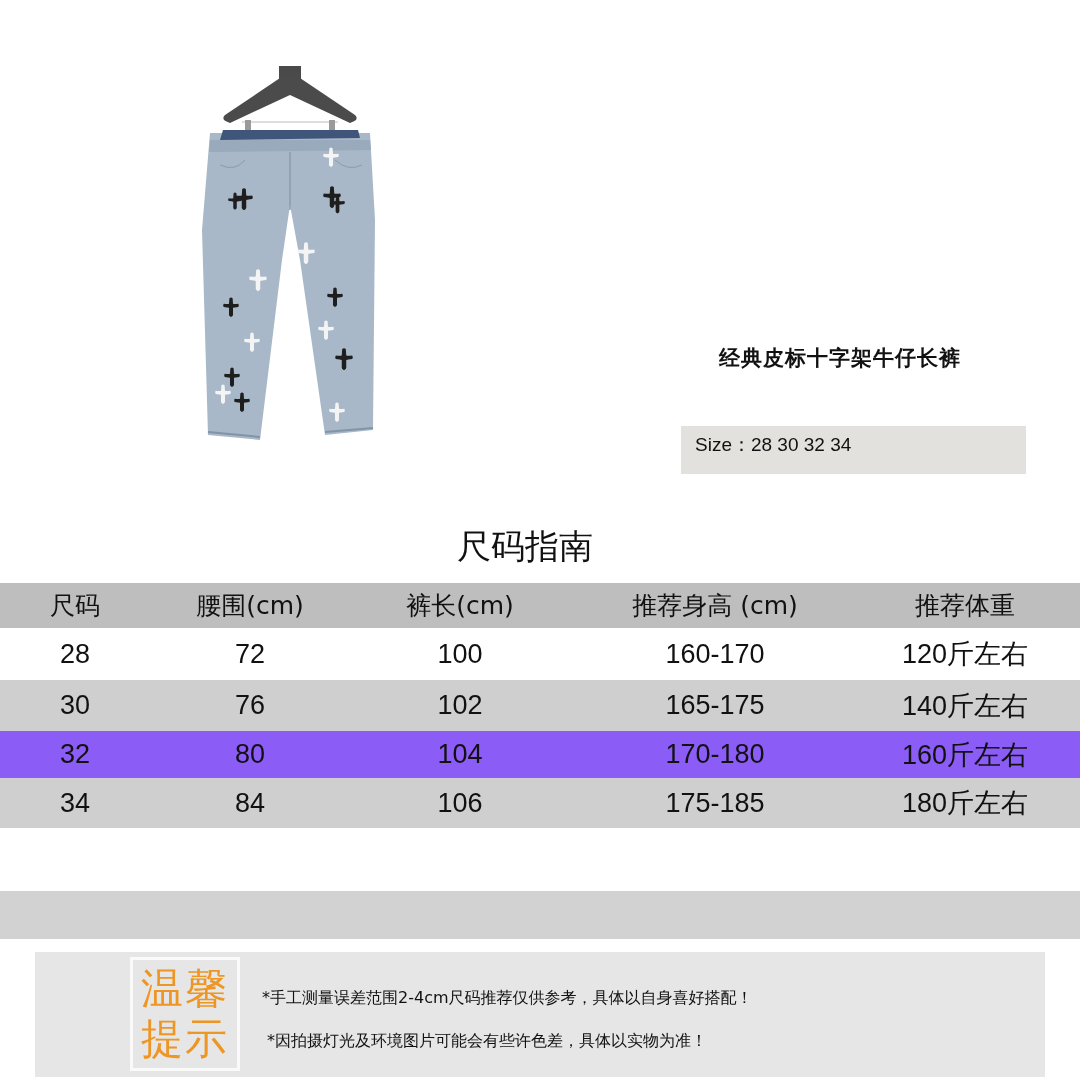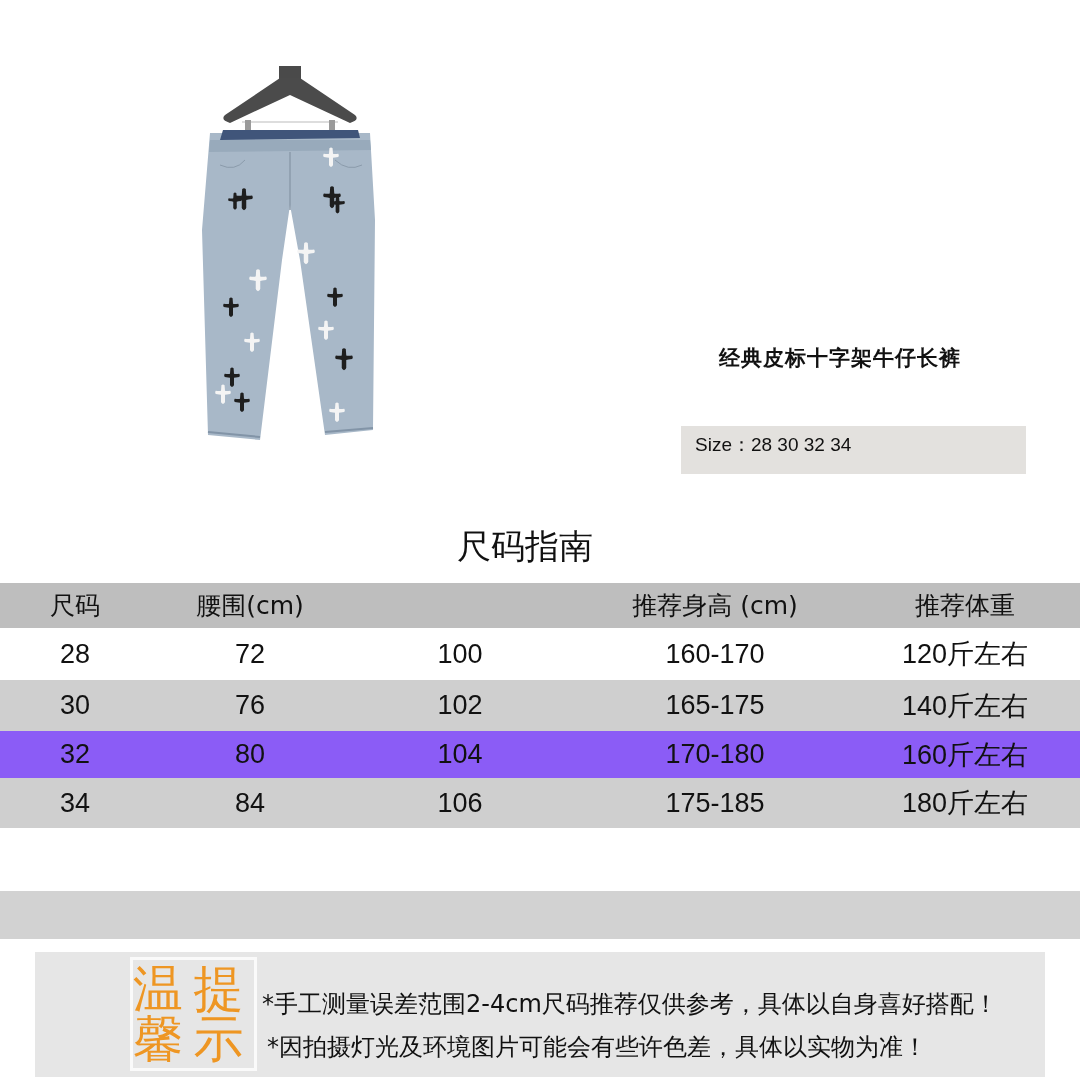--- a/index.html
+++ b/index.html
@@ -52,28 +52,28 @@
   .c3 { left: 600px; width: 230px; }
   .c4 { left: 880px; width: 170px; }
 
   .band { left: 0; top: 891px; width: 1080px; height: 48px; background: #d2d2d2; }
 
   .notice {
     left: 35px; top: 952px; width: 1010px; height: 125px;
     background: #e6e6e6;
   }
   .notice-label {
-    position: absolute; left: 95px; top: 5px; width: 127px; height: 114px;
+    position: absolute; left: 95px; top: 5px; width: 110px; height: 114px;
     border: 3px solid #fafafa; box-sizing: border-box;
-    display: flex; flex-direction: row; align-items: center; justify-content: center;
-    color: #ee9623; font-size: 50px; line-height: 50px; letter-spacing: 2px;
+    display: flex; flex-direction: column; align-items: center; justify-content: center;
+    color: #ee9623; font-size: 42px; line-height: 50px; letter-spacing: 2px;
   }
   .notice-line {
     position: absolute; left: 227px;
-    font-size: 24px; color: #111; white-space: nowrap;
+    font-size: 16px; color: #111; white-space: nowrap;
   }
   .notice-line.l1 { top: 36px; }
   .notice-line.l2 { top: 79px; left: 232px; }
 </style>
 </head>
 <body>
 
 <svg id="product" class="abs" viewBox="0 0 200 390" xmlns="http://www.w3.org/2000/svg" aria-label="light-wash denim jeans on hanger with black and white leather cross patches">
   <defs>
     <symbol id="cross" viewBox="-10 -12 20 24">
@@ -125,20 +125,21 @@
 <div class="abs size-box">
   <span>Size：28 30 32 34</span>
 </div>
 
 <div class="abs guide-title">尺码指南</div>
 
 <div class="abs table">
   <div class="row header">
     <div class="cell c0">尺码</div>
     <div class="cell c1">腰围(cm)</div>
+    <div class="cell c2">裤长(cm)</div>
     <div class="cell c3">推荐身高 (cm)</div>
     <div class="cell c4">推荐体重</div>
   </div>
   <div class="row r0">
     <div class="cell c0">28</div>
     <div class="cell c1">72</div>
     <div class="cell c2">100</div>
     <div class="cell c3">160-170</div>
     <div class="cell c4">120斤左右</div>
   </div>

